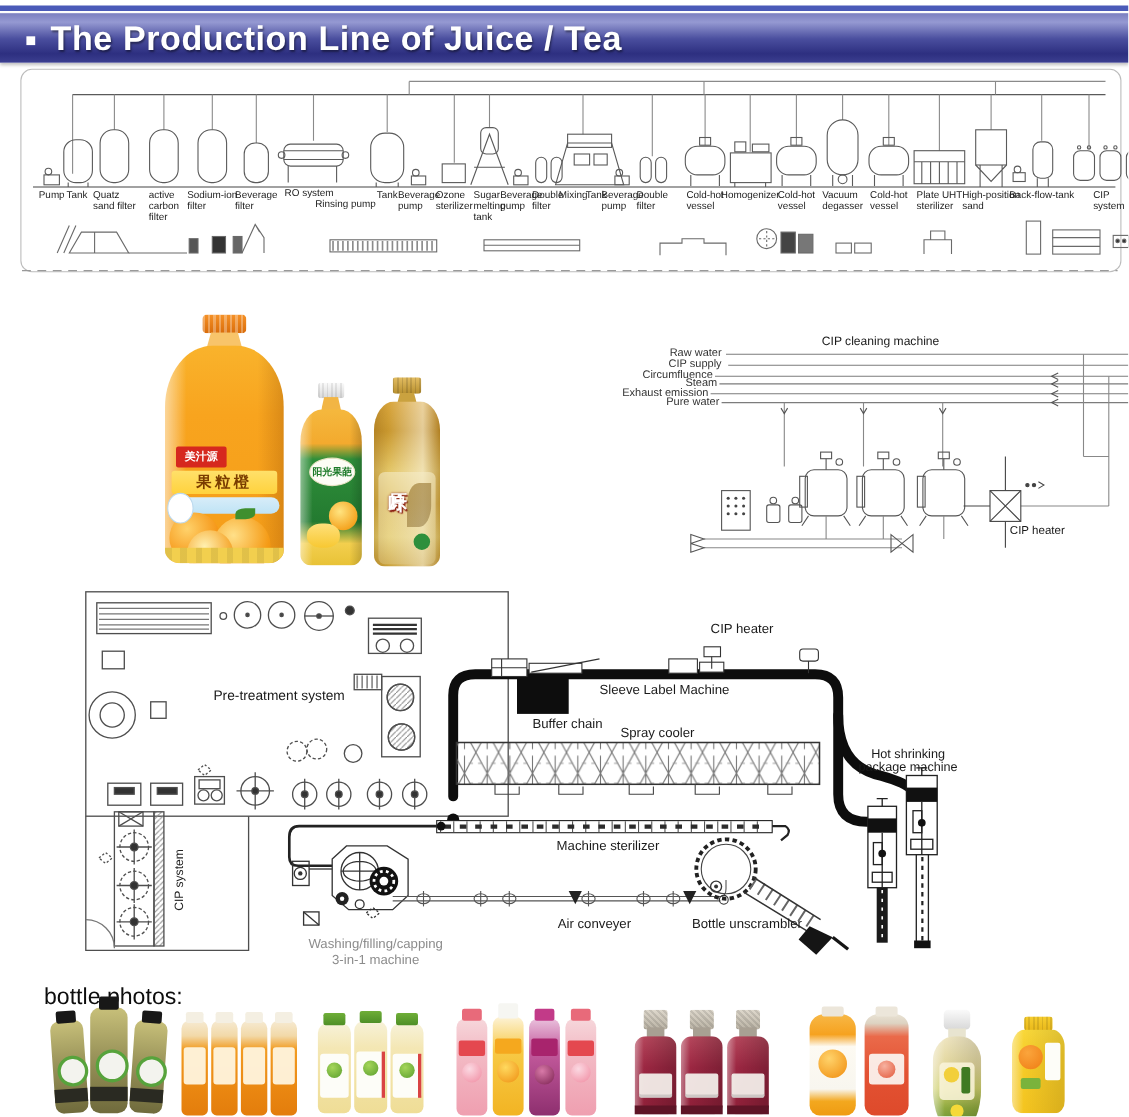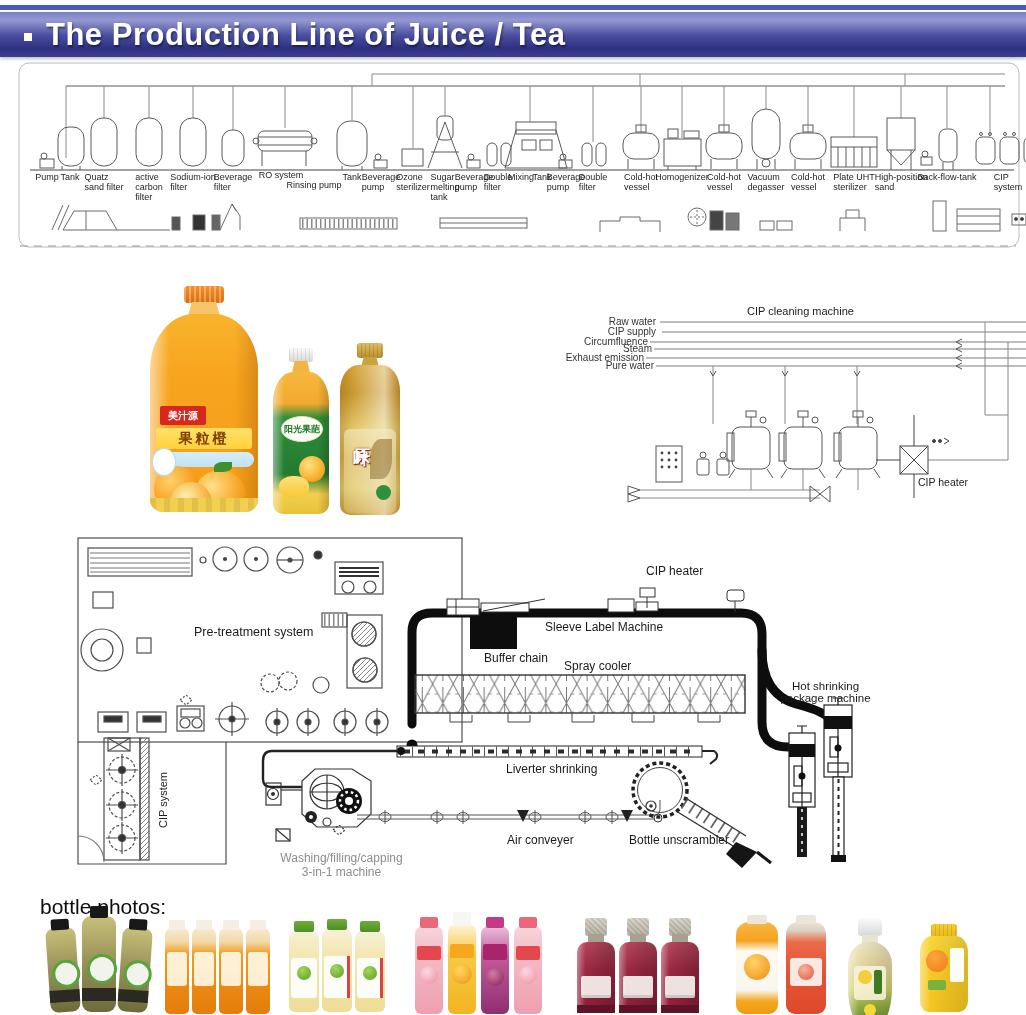--- a/index.html
+++ b/index.html
@@ -456,21 +456,21 @@
   <span class="dlabel" style="left:897px;top:476px;font-size:10.5px">CIP heater</span>
 
   <span class="dlabel" style="left:173px;top:625px;font-size:12.5px">Pre-treatment system</span>
   <span class="vert-label" style="left:157px;top:772px">CIP system</span>
   <span class="dlabel" style="left:625px;top:564px">CIP heater</span>
   <span class="dlabel" style="left:524px;top:620px">Sleeve Label Machine</span>
   <span class="dlabel" style="left:463px;top:651px">Buffer chain</span>
   <span class="dlabel" style="left:543px;top:659px">Spray cooler</span>
   <span class="dlabel dcenter" style="left:815px;top:680px;font-size:11.5px">Hot shrinking
 package machine</span>
-  <span class="dlabel" style="left:485px;top:762px">Liverter shrinking</span>
+  <span class="dlabel" style="left:485px;top:762px">Machine sterilizer</span>
   <span class="dlabel" style="left:486px;top:833px">Air conveyer</span>
   <span class="dlabel" style="left:608px;top:833px">Bottle unscrambler</span>
   <span class="dlabel dcenter gray" style="left:331px;top:851px">Washing/filling/capping
 3-in-1 machine</span>
 
   <div class="bt" style="left:270px;top:348px;width:62px;height:166px">
     <div style="left:19px;top:0;width:24px;height:14px;border-radius:3px;
          background:repeating-linear-gradient(90deg,rgba(0,0,0,.08) 0 1.5px,transparent 1.5px 4px),linear-gradient(180deg,#fafafa,#d9d9d9);"></div>
     <div style="left:22px;top:13px;width:18px;height:12px;background:#f2b544;
          clip-path:polygon(15% 0,85% 0,100% 100%,0 100%);"></div>

